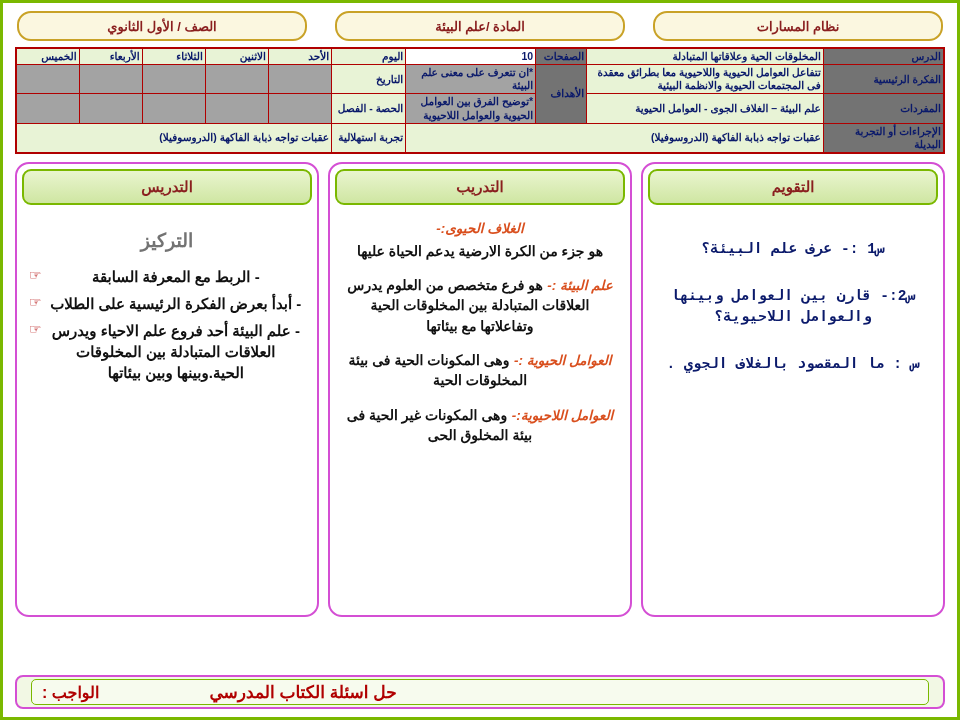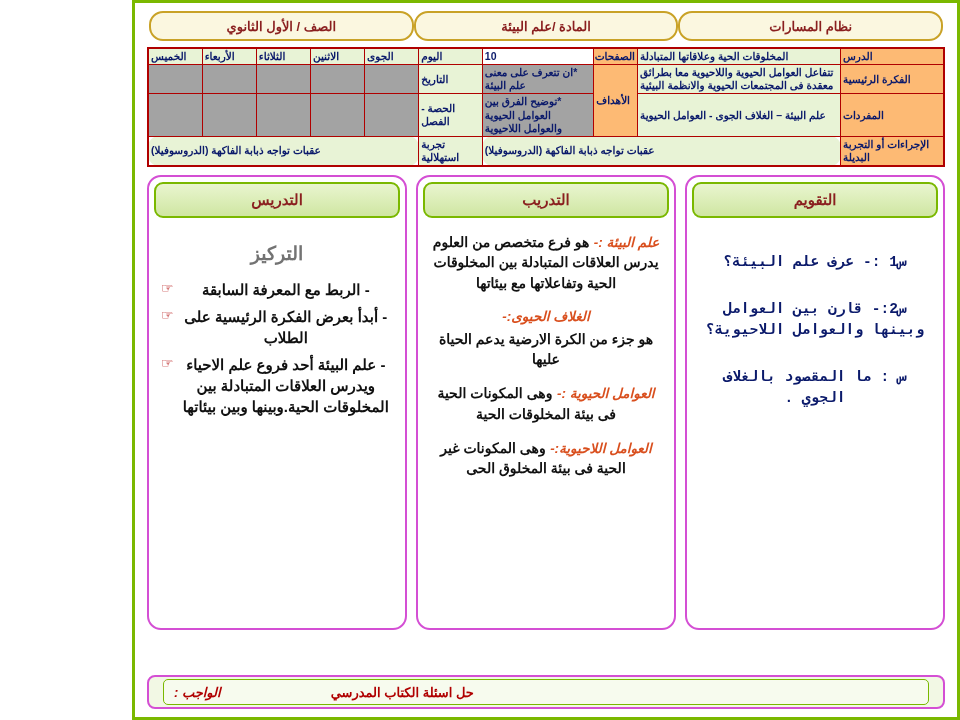--- a/index.html
+++ b/index.html
@@ -9,21 +9,21 @@
   body {
     width: 960px;
     height: 720px;
     background: #ffffff;
     font-family: "Liberation Sans", sans-serif;
     direction: rtl;
     overflow: hidden;
   }
   .page {
     position: relative;
-    width: 828px;
+    width: 960px;
     height: 720px;
     box-sizing: border-box;
     border: 3px solid #7ab800;
     background: #ffffff;
   }
 
   
   .header-row {
     display: flex;
     flex-direction: row-reverse;
@@ -57,40 +57,39 @@
     width: 100%;
     border-collapse: collapse;
     table-layout: fixed;
     border: 2px solid #b00000;
   }
   table.info td {
     border: 1px solid #b00000;
     font-size: 10.5px;
     color: #0b1a6b;
     font-weight: bold;
-    text-align: left;
+    text-align: right;
     vertical-align: middle;
     padding: 1px 2px;
     line-height: 1.25;
   }
   td.lbl {
-    background: #fdba74;
+    background: #737373;
     color: #0b1a6b;
     font-weight: bold;
     font-size: 11px;
   }
   td.hdr-green {
     background: #e8f3d6;
   }
   td.plain {
     background: #a3a3a3;
   }
   td.red {
     color: #b00000;
-    border-radius: 11px;
   }
   td.small {
     font-size: 8.5px;
     line-height: 1.15;
   }
   td.num {
     font-size: 13px;
     color: #111;
     font-weight: bold;
     border-radius: 7px;
@@ -224,27 +223,26 @@
     display: flex;
     flex-direction: row-reverse;
     align-items: center;
     gap: 110px;
     padding: 0 10px;
     box-sizing: border-box;
     background: #f7fbee;
   }
   .footer-label {
     color: #b00000;
-    font-size: 13px;
-    font-weight: bold;
-    font-style: italic;
+    font-size: 16px;
+    font-weight: bold;
   }
   .footer-value {
     color: #b00000;
-    font-size: 13px;
+    font-size: 17px;
     font-weight: bold;
   }
 </style>
 </head>
 <body>
 
 <div class="page">
 
   <div class="header-row">
     <div class="hdr-tab">الصف / الأول الثانوي</div>
@@ -267,21 +265,21 @@
         <col style="width:6.8%">
       </colgroup>
 
       <tbody>
           <tr>
         <td class="lbl">الدرس</td>
         <td class="hdr-green">المخلوقات الحية وعلاقاتها المتبادلة</td>
         <td class="lbl">الصفحات</td>
         <td class="num">10</td>
         <td class="hdr-green">اليوم</td>
-        <td class="hdr-green">الجوى</td>
+        <td class="hdr-green">الأحد</td>
         <td class="hdr-green">الاثنين</td>
         <td class="hdr-green">الثلاثاء</td>
         <td class="hdr-green">الأربعاء</td>
         <td class="hdr-green">الخميس</td>
       </tr>
 
       <tr>
         <td class="lbl">الفكرة الرئيسية</td>
         <td class="hdr-green small" rowspan="1">تتفاعل العوامل الحيوية واللاحيوية معا بطرائق معقدة فى المجتمعات الحيوية والانظمة البيئية</td>
         <td class="lbl" rowspan="2">الأهداف</td>
@@ -335,28 +333,28 @@
           <span class="bullet-mark">☞</span>
           <span class="bullet-text">- علم البيئة أحد فروع علم الاحياء ويدرس العلاقات المتبادلة بين المخلوقات الحية.وبينها وبين بيئاتها</span>
         </div>
       </div>
     </div>
 
     <div class="panel">
       <div class="panel-title">التدريب</div>
       <div class="panel-body">
 
+        <div class="term-block centered">
+          <span class="term-head">الغلاف الحيوى:-</span>
+          <span class="term-body">هو جزء من الكرة الارضية يدعم الحياة عليها</span>
+        </div>
+
         <div class="term-block">
           <span class="term-head">علم البيئة :-</span>
           <span class="term-body"> هو فرع متخصص من العلوم يدرس العلاقات المتبادلة بين المخلوقات الحية وتفاعلاتها مع بيئاتها</span>
-        </div>
-
-        <div class="term-block centered">
-          <span class="term-head">الغلاف الحيوى:-</span>
-          <span class="term-body">هو جزء من الكرة الارضية يدعم الحياة عليها</span>
         </div>
 
         <div class="term-block">
           <span class="term-head">العوامل الحيوية  :-</span>
           <span class="term-body"> وهى المكونات الحية فى بيئة المخلوقات الحية</span>
         </div>
 
         <div class="term-block">
           <span class="term-head">العوامل اللاحيوية:-</span>
           <span class="term-body"> وهى المكونات غير الحية فى بيئة المخلوق الحى</span>

